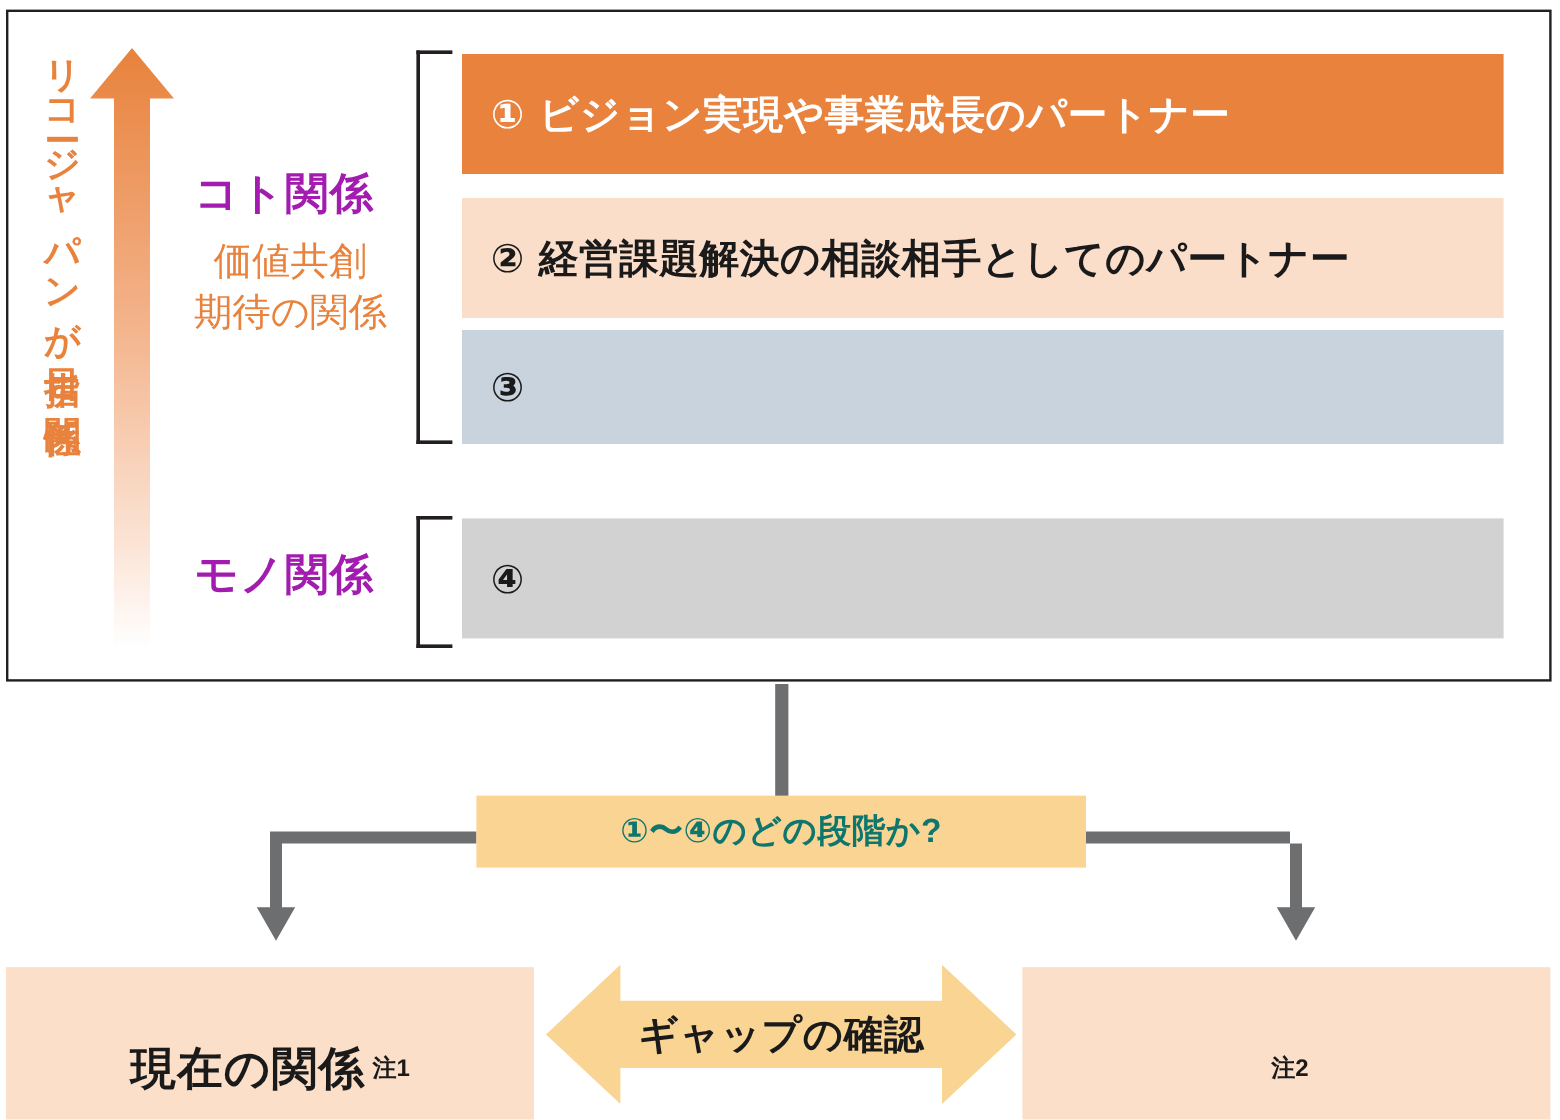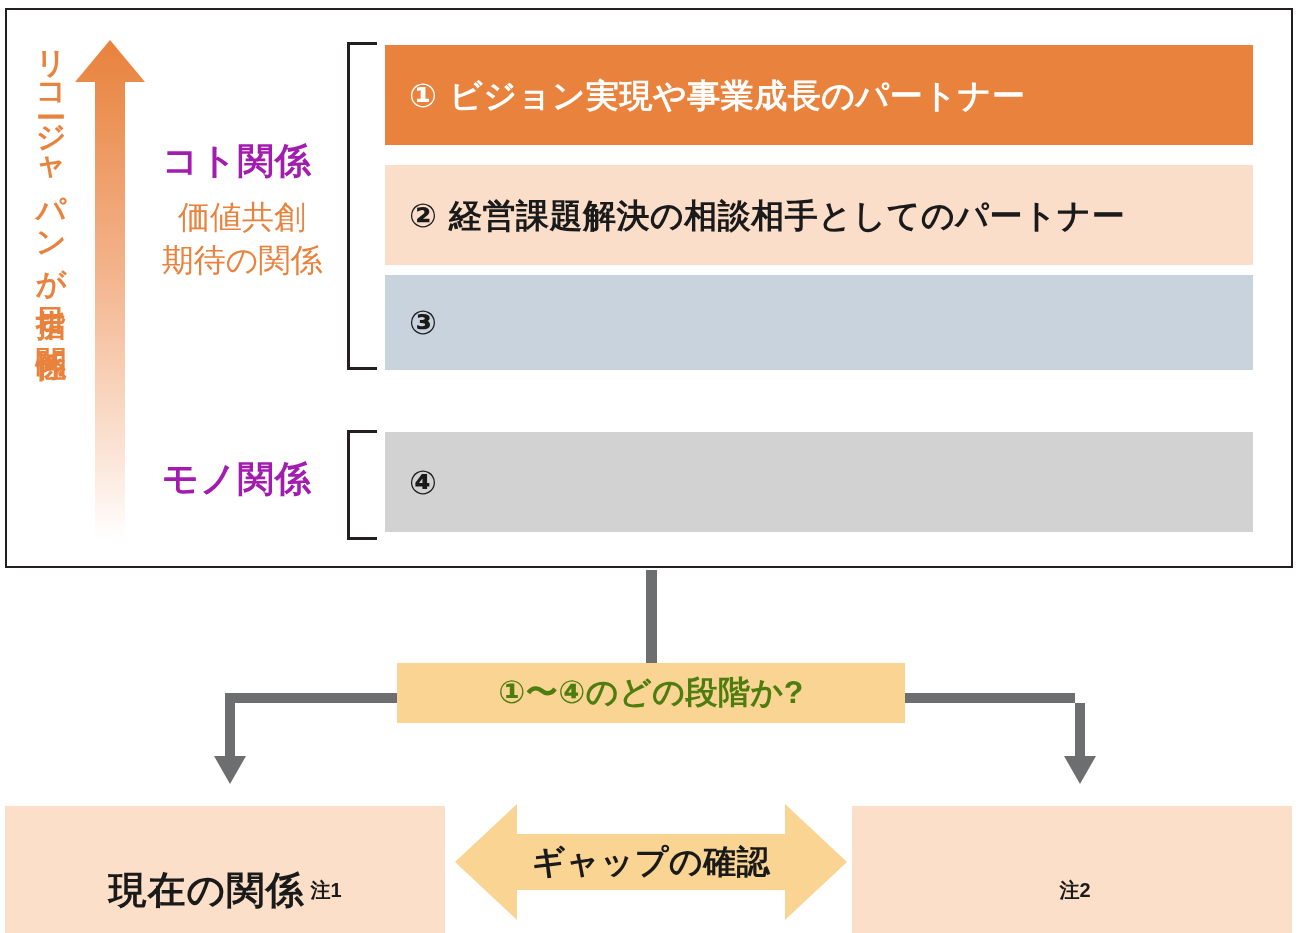--- a/index.html
+++ b/index.html
@@ -130,23 +130,23 @@
     left: 397px;
     top: 663px;
     width: 508px;
     height: 60px;
     background: #FAD493;
     display: flex;
     align-items: center;
     justify-content: center;
   }
   #decision-box .decision-text {
-    font-size: 32px;
-    font-weight: 700;
-    color: #4d7c0f;
+    font-size: 28px;
+    font-weight: 700;
+    color: #0f766e;
     letter-spacing: 0.5px;
     white-space: nowrap;
   }
 
   
   #branches {
     position: absolute;
     left: 0;
     top: 660px;
     width: 1300px;

